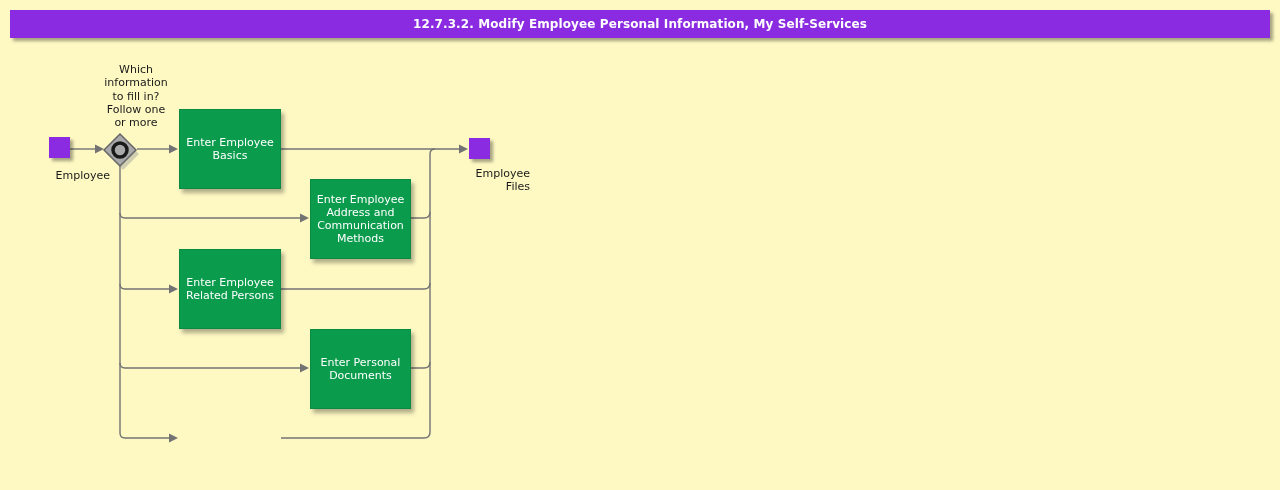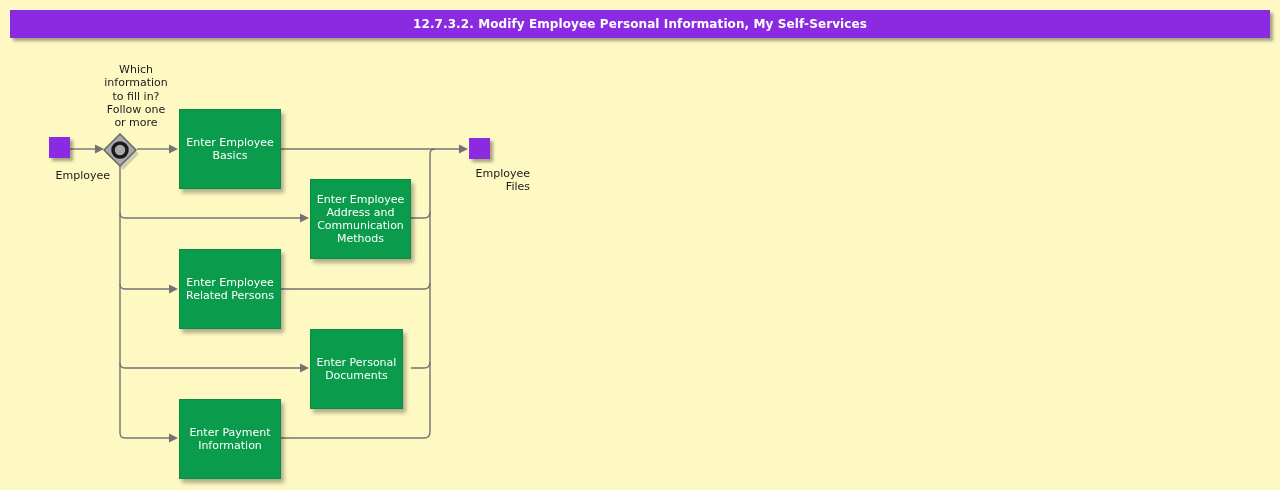--- a/index.html
+++ b/index.html
@@ -28,21 +28,21 @@
     box-shadow:3px 4px 4px rgba(0,0,0,0.30);
     color:#ffffff;
     font-size:11px;line-height:13px;
     display:flex;align-items:center;justify-content:center;
     text-align:center;white-space:pre-line;
     box-sizing:border-box;
   }
   .act1{left:179px;top:109px;width:102px;height:80px;}
   .act2{left:310px;top:179px;width:101px;height:80px;}
   .act3{left:179px;top:249px;width:102px;height:80px;}
-  .act4{left:310px;top:329px;width:93px;height:80px;}
+  .act4{left:310px;top:329px;width:101px;height:80px;}
   .act5{left:179px;top:399px;width:102px;height:80px;}
   .term-square{
     position:absolute;width:21px;height:21px;
     background:#8A2BE2;
     box-shadow:3px 3px 3px rgba(0,0,0,0.35);
   }
   .start-sq{left:49px;top:137px;}
   .end-sq{left:469px;top:138px;}
   .node-label{
     position:absolute;color:#1a1a1a;font-size:11px;line-height:13px;
@@ -120,20 +120,18 @@
   <div class="activity act1">Enter Employee
 Basics</div>
   <div class="activity act2">Enter Employee
 Address and
 Communication
 Methods</div>
   <div class="activity act3">Enter Employee
 Related Persons</div>
   <div class="activity act4">Enter Personal
 Documents</div>
-  <div class="activity act5">Enter Payment
-Information</div>
 
   <div class="term-square end-sq"></div>
   <div class="node-label end-label">Employee
 Files</div>
 
 </div>
 
 </body></html>

